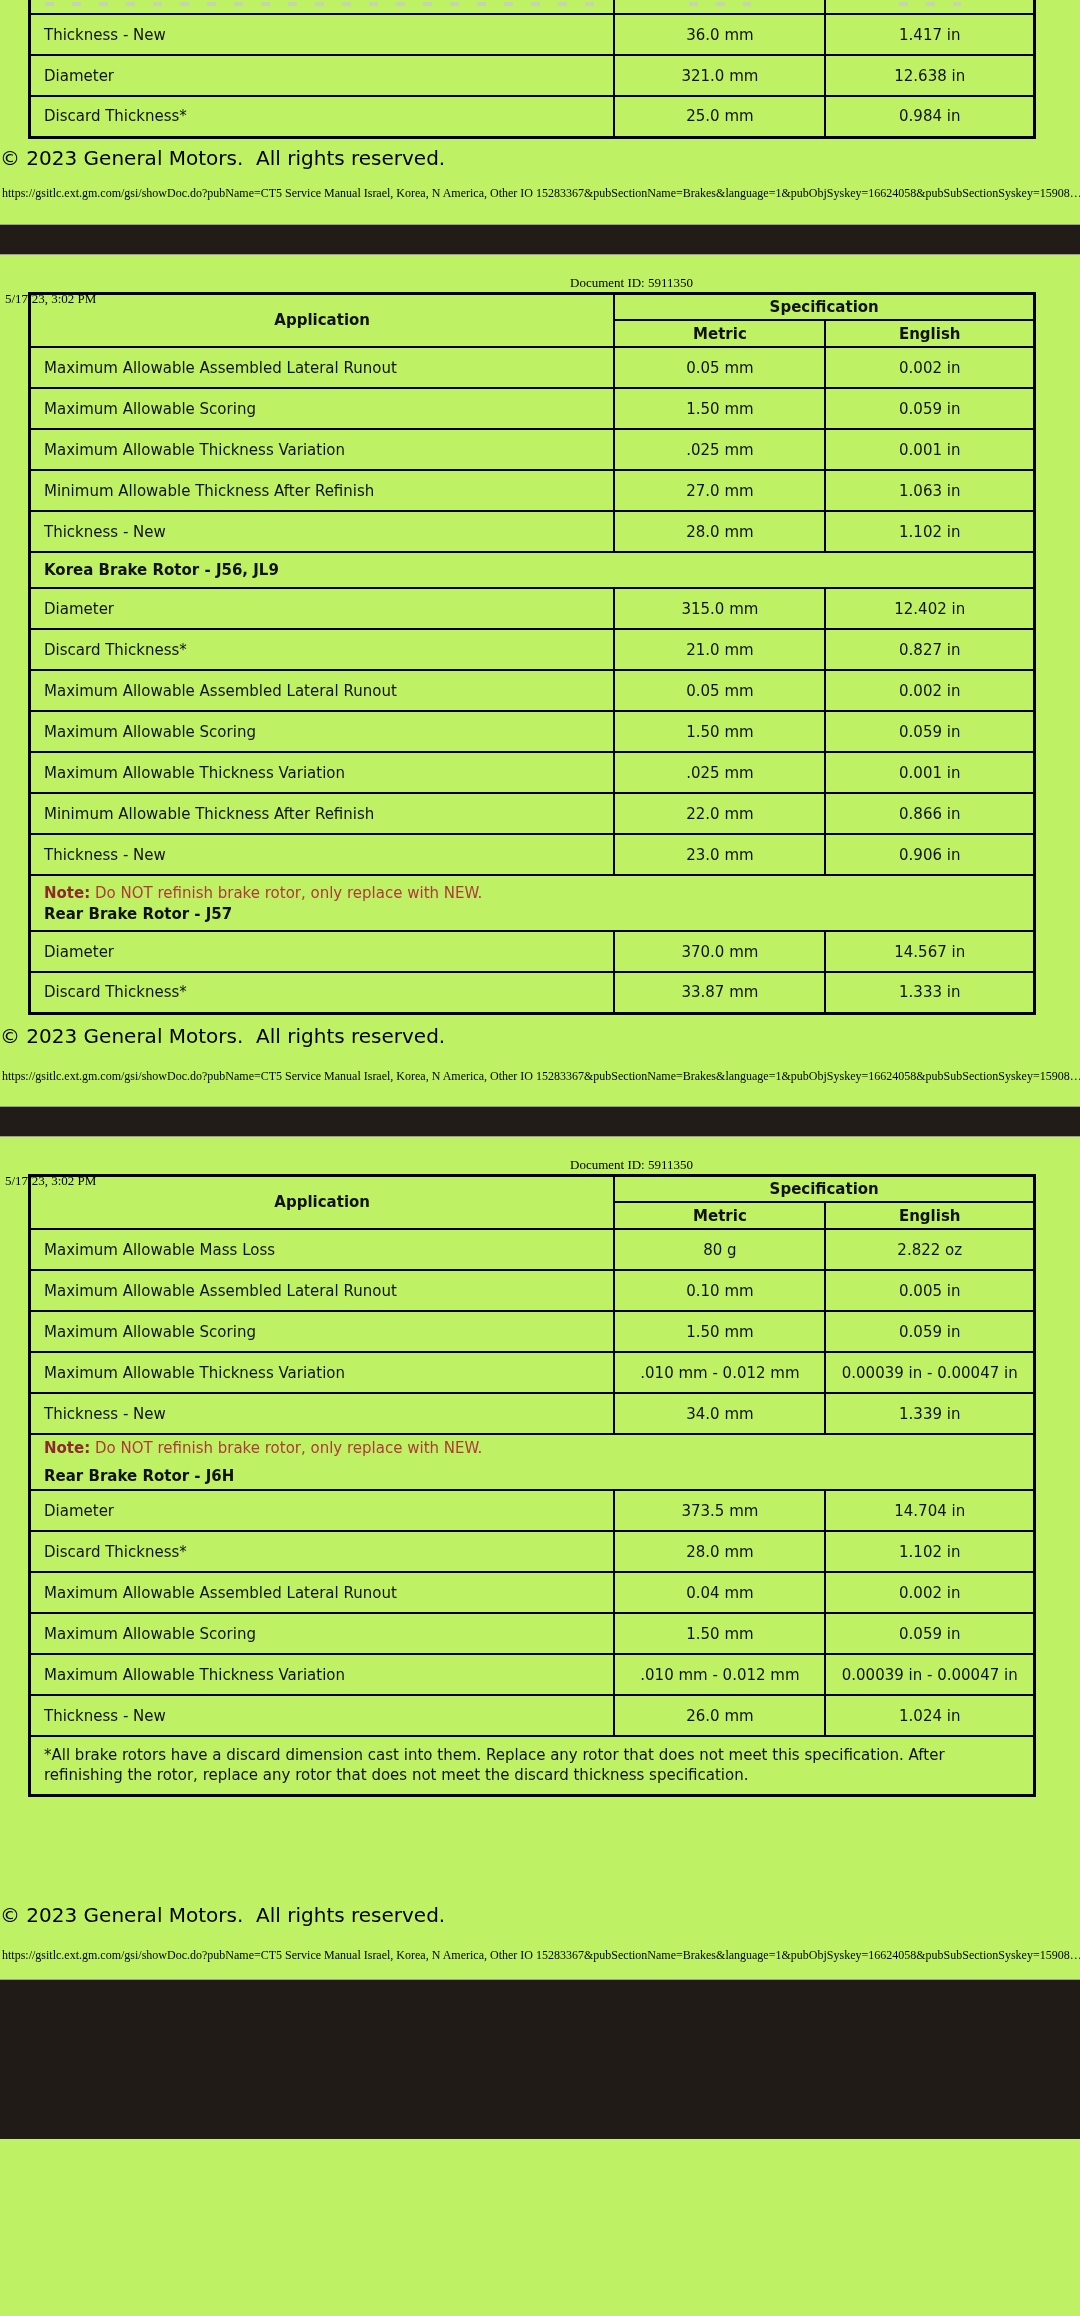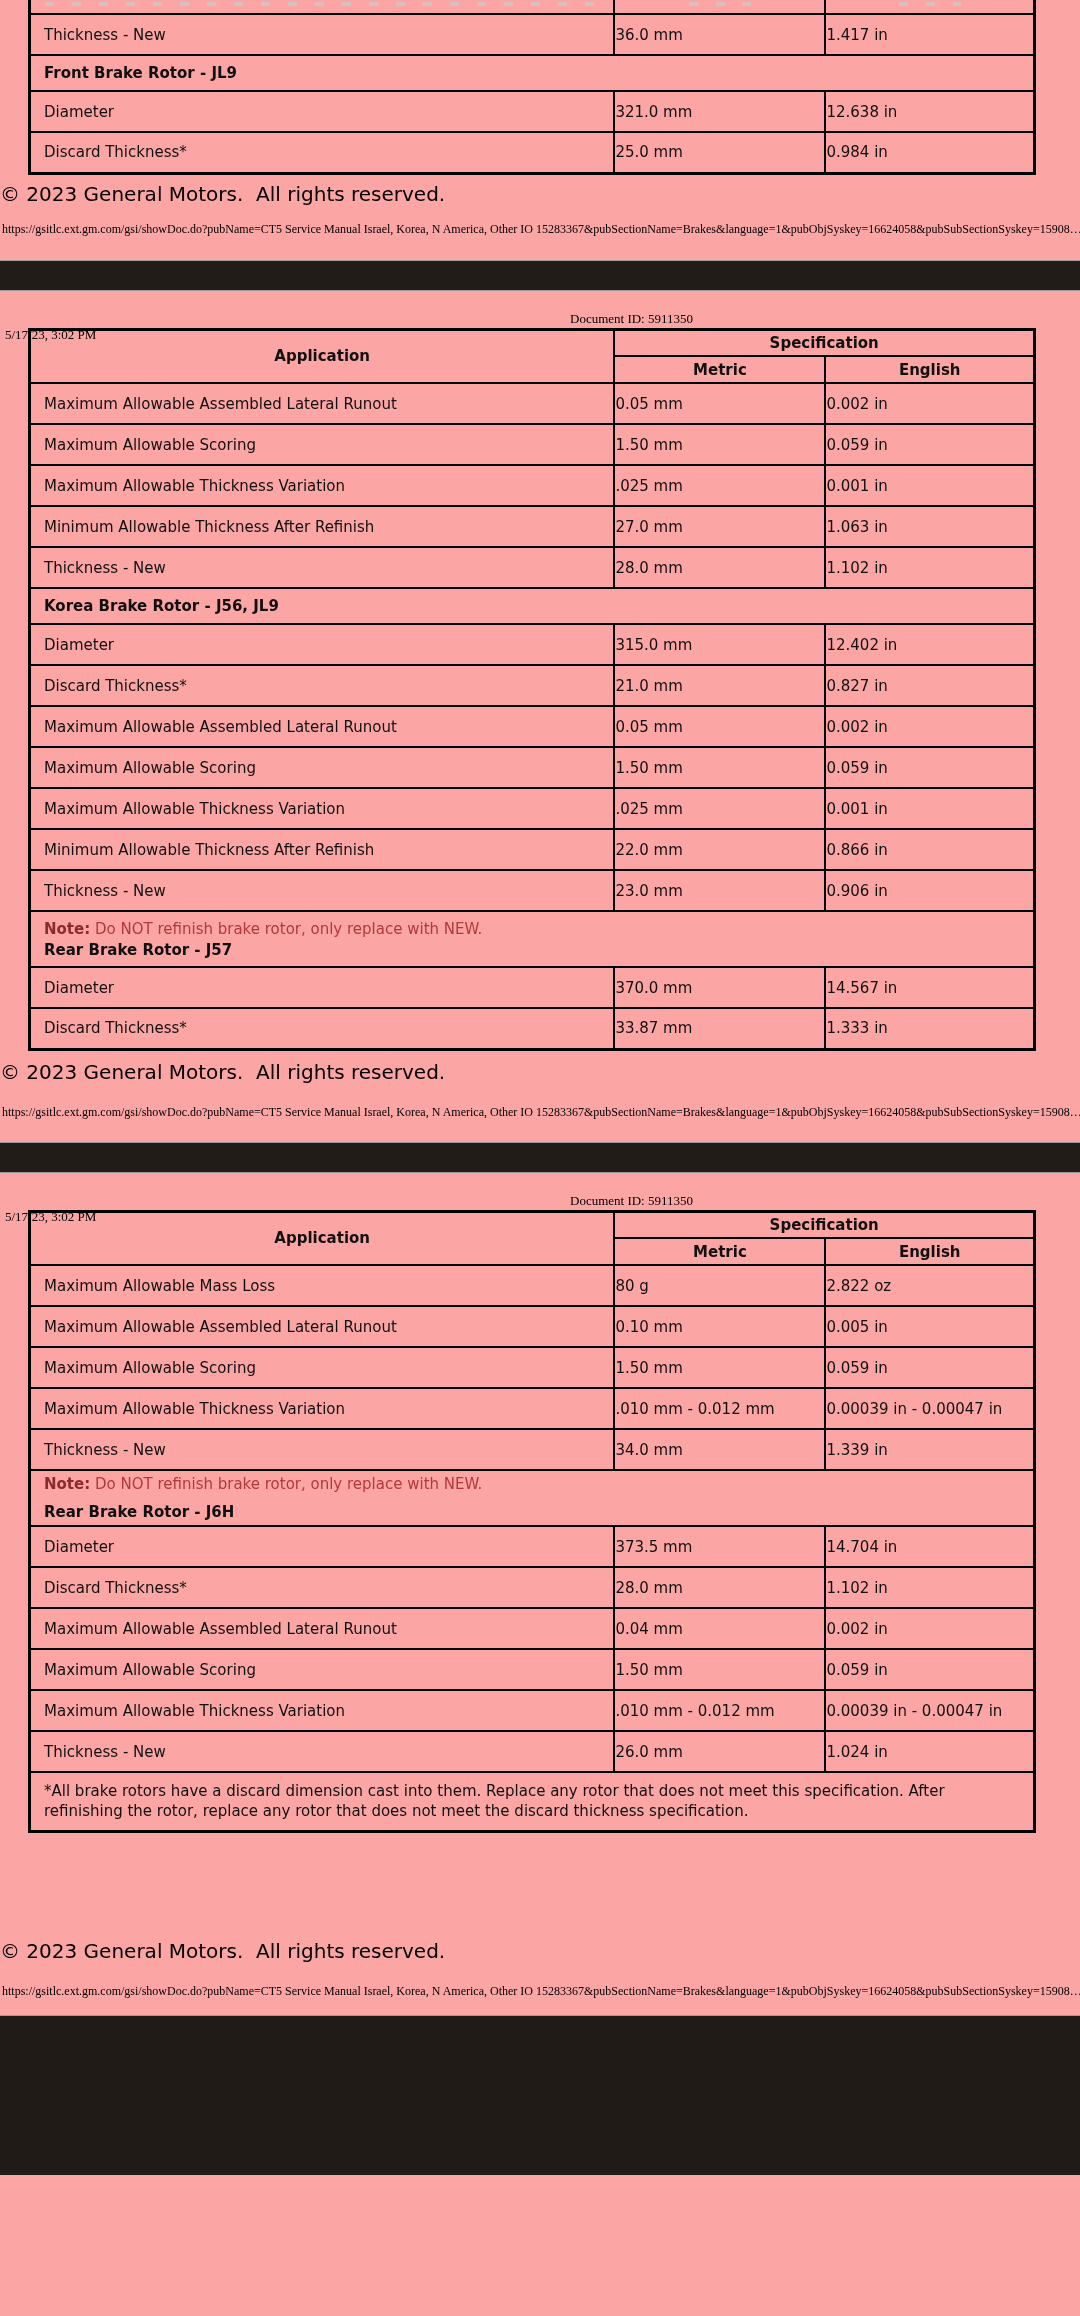--- a/index.html
+++ b/index.html
@@ -1,25 +1,25 @@
 <!DOCTYPE html>
 <html><head>
 <meta charset="utf-8">
 <style>
   * { margin:0; padding:0; box-sizing:border-box; }
   body { font-family:"DejaVu Sans","Liberation Sans",sans-serif; background:#ffffff; }
-  #screen { position:relative; width:1080px; height:2316px; background:#fca5a5; overflow:hidden; }
+  #screen { position:relative; width:1080px; height:2316px; background:#bef264; overflow:hidden; }
 
   
   table.spec { border-collapse:collapse; border:3px solid #000; width:1008px; margin:0 0 0 28px; table-layout:fixed; }
   table.spec td { border:2px solid #000; font-size:15px; color:#111; vertical-align:middle; }
   table.spec.no-top { border-top:0; }
   table.spec.no-top tr:first-child td { border-top:0; }
   td.lbl { text-align:left; padding-left:13px; height:41px; }
-  td.num { height:41px; }
+  td.num { text-align:center; height:41px; }
   td.hdr { text-align:center; font-weight:bold; font-size:16px; height:27px; }
   td.sect { font-weight:bold; padding-left:13px; height:36px; }
   td.noterow { padding:1px 13px; height:56px; vertical-align:middle; }
   td.noterow .sect-line { font-weight:bold; color:#111; }
   .note-label { font-weight:bold; color:#8e2a2b; }
   .note-text  { color:#b2393b; }
   .gap-loose .note-line { margin-bottom:10px; }
   .gap-tight .note-line { margin-bottom:3px; }
   td.footrow { padding:8px 13px; height:52px; line-height:1.35; font-size:15px; vertical-align:top; }
 
@@ -69,23 +69,20 @@
       <td class="cut"></td>
       <td class="cut cnum"></td>
       <td class="cut cnum"></td>
     </tr>
     <tr>
       <td class="lbl">Thickness - New</td>
       <td class="num">36.0 mm</td>
       <td class="num">1.417 in</td>
     </tr>
     <tr>
-      <td class="sect" colspan="3">Front Brake Rotor - JL9</td>
-    </tr>
-    <tr>
       <td class="lbl">Diameter</td>
       <td class="num">321.0 mm</td>
       <td class="num">12.638 in</td>
     </tr>
     <tr>
       <td class="lbl">Discard Thickness*</td>
       <td class="num">25.0 mm</td>
       <td class="num">0.984 in</td>
     </tr>
   </tbody>

